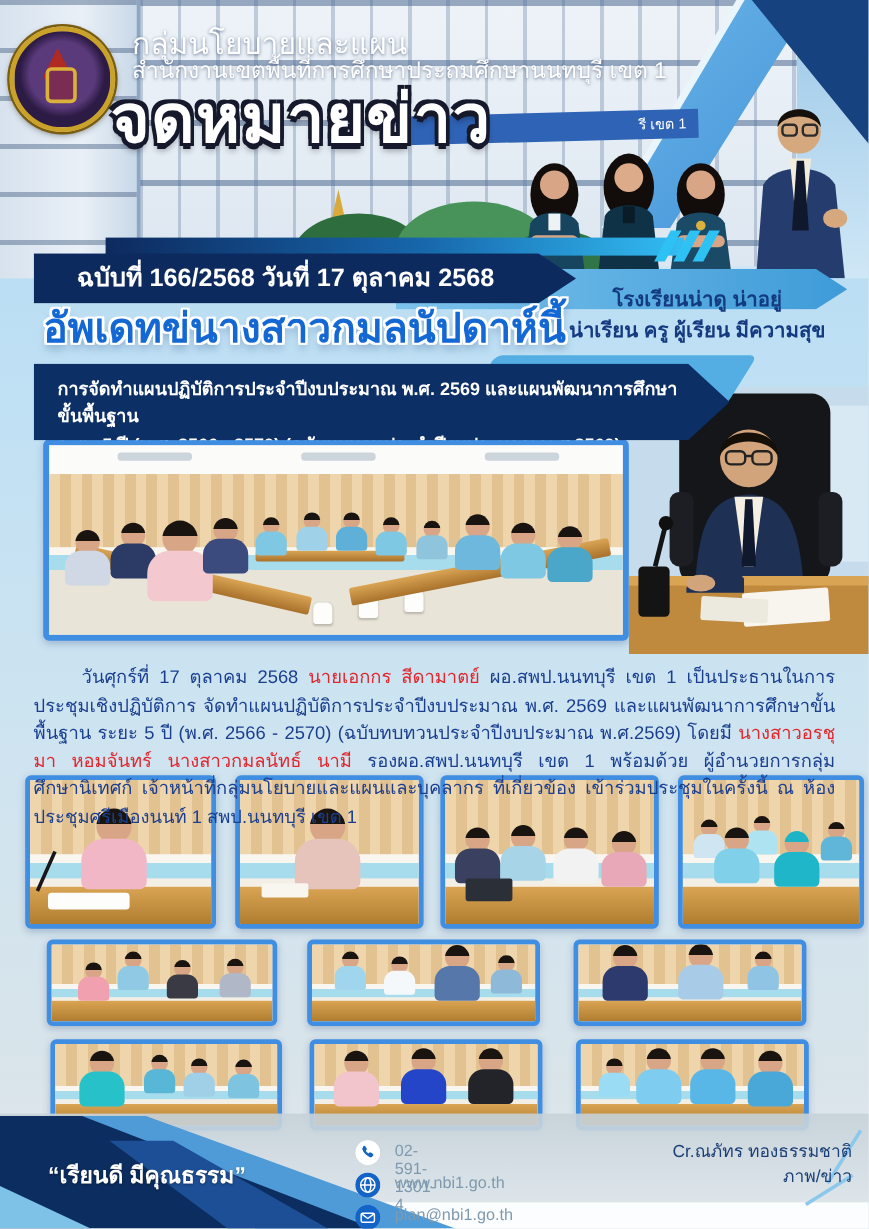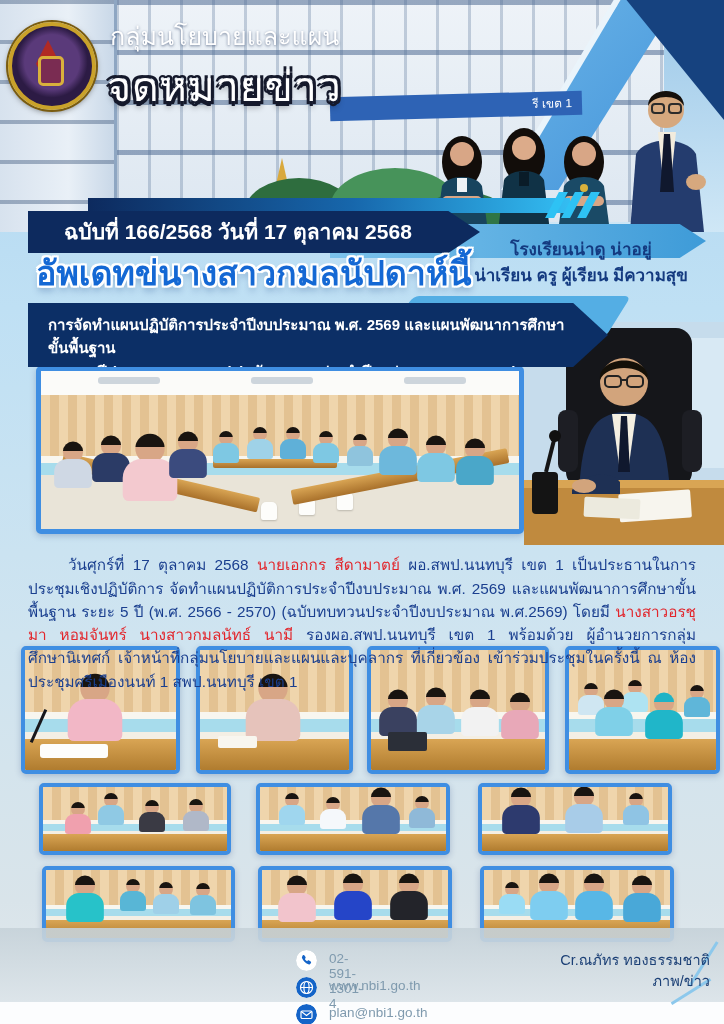--- a/index.html
+++ b/index.html
@@ -28,21 +28,21 @@
   .hd3{right:0;top:0;width:230px;height:190px;background:#eaf4fb;clip-path:polygon(52% 0,55% 0,6% 100%,3% 100%);z-index:1;}
   .team{right:0;bottom:0;z-index:3;}
   .logo{left:8px;top:22px;width:80px;height:80px;border-radius:50%;z-index:4;
         background:radial-gradient(circle at 50% 45%,#5a3a7a 0 46%,#2c1b44 60%);
         border:4px solid #caa22a;box-shadow:0 0 0 2px #7a5c10,0 2px 6px rgba(0,0,0,.5);}
   .logo::before{content:"";position:absolute;left:24px;top:14px;width:24px;height:34px;background:#b02a24;
         clip-path:polygon(50% 0,100% 70%,78% 100%,22% 100%,0 70%);}
   .logo::after{content:"";position:absolute;left:26px;top:30px;width:20px;height:24px;border:3px solid #d9b13c;border-radius:5px;background:#7a2c52;}
   .org1{left:110px;top:16px;font-size:25px;color:#fff;z-index:4;text-shadow:0 1px 3px rgba(20,40,80,.6);}
   .org2{left:110px;top:43px;font-size:19px;color:#fff;z-index:4;text-shadow:0 1px 3px rgba(20,40,80,.6);}
-  .title{left:107px;top:54px;font-size:41px;font-weight:400;color:#fff;z-index:4;letter-spacing:1px;
+  .title{left:92px;top:54px;font-size:56px;font-weight:700;color:#fff;z-index:4;letter-spacing:1px;
          text-shadow:-3px -3px 0 #15192b,3px -3px 0 #15192b,-3px 3px 0 #15192b,3px 3px 0 #15192b,0 5px 0 #15192b,0 6px 6px rgba(0,0,0,.4);}
 
   
   .stripe{left:88px;top:198px;width:482px;height:15px;background:linear-gradient(90deg,#0d2a5e,#1767ac 55%,#33bdf2);z-index:5;}
   .slash{top:192px;width:9px;height:26px;background:#2ec2f4;transform:skewX(-28deg);z-index:6;}
   .lightarrow{left:330px;top:224px;width:376px;height:34px;z-index:4;
         background:linear-gradient(90deg,#7cc3ec,#3e9bd8);clip-path:polygon(0 0,93% 0,100% 50%,93% 100%,0 100%);}
   .issuebar{left:28px;top:211px;width:452px;height:42px;background:var(--navy,#0d2a5e);z-index:5;
         clip-path:polygon(0 0,93% 0,100% 50%,93% 100%,0 100%);
         color:#fff;font-size:21px;font-weight:700;line-height:42px;padding-left:36px;box-sizing:border-box;}
@@ -143,20 +143,21 @@
         <rect x="245" y="34" width="12" height="9" rx="3" fill="none" stroke="#2b2b2b" stroke-width="2"></rect>
         <path d="M206 162 L212 84 C222 66 262 66 272 84 L280 162 Z" fill="#243c6e"></path>
         <path d="M234 62 L252 62 L246 120 L240 120 Z" fill="#f2ecdd"></path>
         <path d="M240 64 L246 64 L250 122 L236 122 Z" fill="#10182e"></path>
         <ellipse cx="272" cy="112" rx="10" ry="8" fill="#d6a87e"></ellipse>
       </g>
     </svg>
 
     <div class="abs logo"></div>
     <div class="abs org1">กลุ่มนโยบายและแผน</div>
+    <div class="abs org2">สำนักงานเขตพื้นที่การศึกษาประถมศึกษานนทบุรี เขต 1</div>
     <div class="abs title">จดหมายข่าว</div>
   </div>
 
   <div class="abs stripe"></div>
   <span class="abs slash" style="left:552px;"></span>
   <span class="abs slash" style="left:568px;"></span>
   <span class="abs slash" style="left:584px;"></span>
   <div class="abs lightarrow"></div>
   <div class="abs issuebar">
     <span>ฉบับที่ 166/2568  วันที่ 17 ตุลาคม 2568</span>
@@ -316,20 +317,27 @@
       <div class="tbl"></div>
     <i class="p" style="left:8%;bottom:36%;--c:#9adcf4"></i>
     <i class="p b" style="left:28%;bottom:26%;--c:#7ecdf0"></i>
     <i class="p b" style="left:52%;bottom:26%;--c:#58b7e6"></i>
     <i class="p b" style="left:78%;bottom:24%;--c:#49a8d8"></i>
   </div>
 
   <div class="abs graypanel"></div>
   <div class="abs whitebar"></div>
 
+  <div class="abs fleft">
+    <div class="fl1"></div>
+    <div class="fl2"></div>
+    <div class="fl3"></div>
+    <div class="fl4"></div>
+    <div class="slogan">“เรียนดี มีคุณธรรม”</div>
+  </div>
 
   <div class="abs contact">
     <div class="crow">
       <svg class="cic" viewBox="0 0 21 21">
         <circle cx="10.5" cy="10.5" r="10.5" fill="#ffffff"></circle>
         <path d="M6.8 5.2c.5-.5 1.3-.4 1.7.2l1 1.5c.3.5.2 1.1-.2 1.5l-.5.5c.5 1 1.3 1.8 2.3 2.3l.5-.5c.4-.4 1-.5 1.5-.2l1.5 1c.6.4.7 1.2.2 1.7l-.7.7c-.5.5-1.2.7-1.8.4-2.9-1.1-5.2-3.4-6.3-6.3-.3-.6-.1-1.3.4-1.8z" fill="#1464c8"></path>
       </svg>
       <span class="clabel">02-591-1301-4</span>
     </div>
     <div class="crow">

